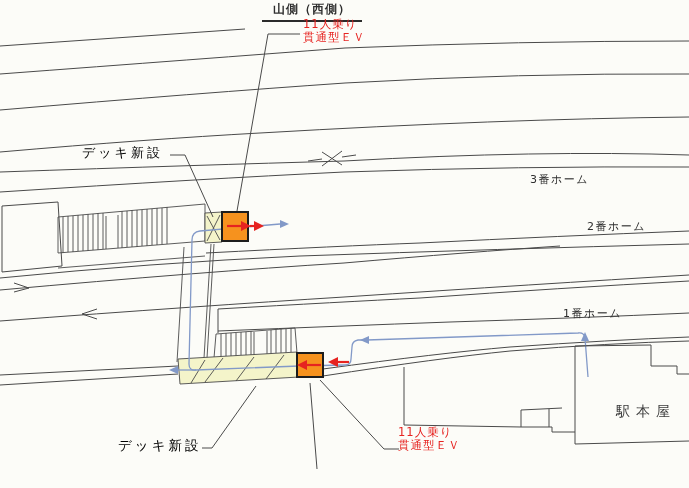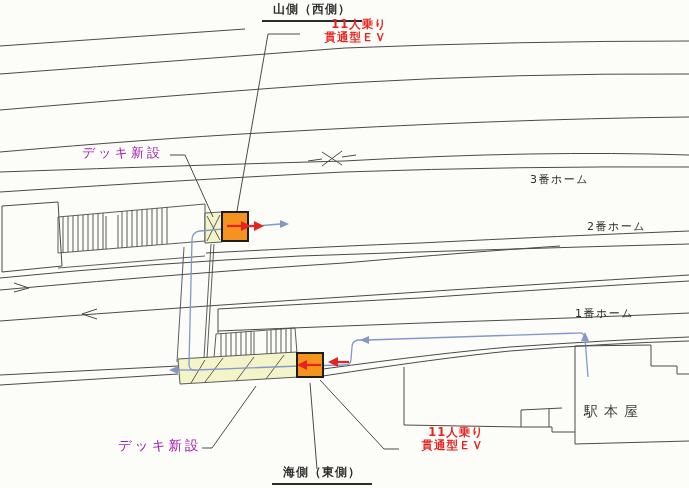--- a/index.html
+++ b/index.html
@@ -2,22 +2,22 @@
 <html><head>
 <meta charset="utf-8">
 <style>
   html,body{margin:0;padding:0;background:#e8e8e8;}
   .canvas{position:relative;width:689px;height:488px;background:#FCFCF8;overflow:hidden;
           font-family:"DejaVu Sans","Liberation Sans",sans-serif;}
   .canvas svg{position:absolute;left:0;top:0;}
   .lbl{position:absolute;color:#2e2e2e;white-space:nowrap;}
   .lbl-title{font-size:12px;font-weight:bold;letter-spacing:1px;text-align:center;
              border-bottom:2px solid #2b2b2b;padding:0 4px 2px 4px;}
-  .lbl-red{color:#E62320;font-weight:bold;font-size:11.5px;line-height:13px;text-align:right;letter-spacing:1px;}
-  .lbl-deck{font-size:13px;letter-spacing:3px;color:#a21caf;}
+  .lbl-red{color:#E62320;font-weight:normal;font-size:11.5px;line-height:13px;text-align:left;letter-spacing:1px;}
+  .lbl-deck{font-size:13px;letter-spacing:3px;color:#000000;}
   .lbl-platform{font-size:11px;letter-spacing:1.5px;color:#2e2e2e;}
   .lbl-building{font-size:14px;letter-spacing:6px;color:#3a3a3a;}
 </style>
 </head>
 <body>
 
 <div class="canvas">
 
   <svg width="689" height="488" viewBox="0 0 689 488">
 
@@ -157,26 +157,25 @@
     <div>11人乗り</div>
     <div>貫通型ＥＶ</div>
   </div>
 
   <div class="lbl lbl-deck" style="left:82px;top:144px;">デッキ新設</div>
 
   <div class="lbl lbl-platform" style="left:530px;top:172px;">3番ホーム</div>
 
   <div class="lbl lbl-platform" style="left:587px;top:219px;">2番ホーム</div>
 
-  <div class="lbl lbl-platform" style="left:575px;top:306px;">1番ホーム</div>
+  <div class="lbl lbl-platform" style="left:563px;top:306px;">1番ホーム</div>
 
-  <div class="lbl lbl-building" style="left:565px;top:403px;padding-left:19px;">駅本屋</div>
+  <div class="lbl lbl-building" style="left:597px;top:403px;padding-left:19px;">駅本屋</div>
 
   <div class="lbl lbl-deck" style="left:118px;top:437px;font-size:13.5px;">デッキ新設</div>
 
   <div class="lbl lbl-red" style="left:398px;top:426px;width:86px;">
     <div>11人乗り</div>
     <div>貫通型ＥＶ</div>
   </div>
 
-  <div class="lbl lbl-title" style="left:272px;top:464px;width:92px;">海側（東側）</div>
 
 </div>
 
 </body></html>

